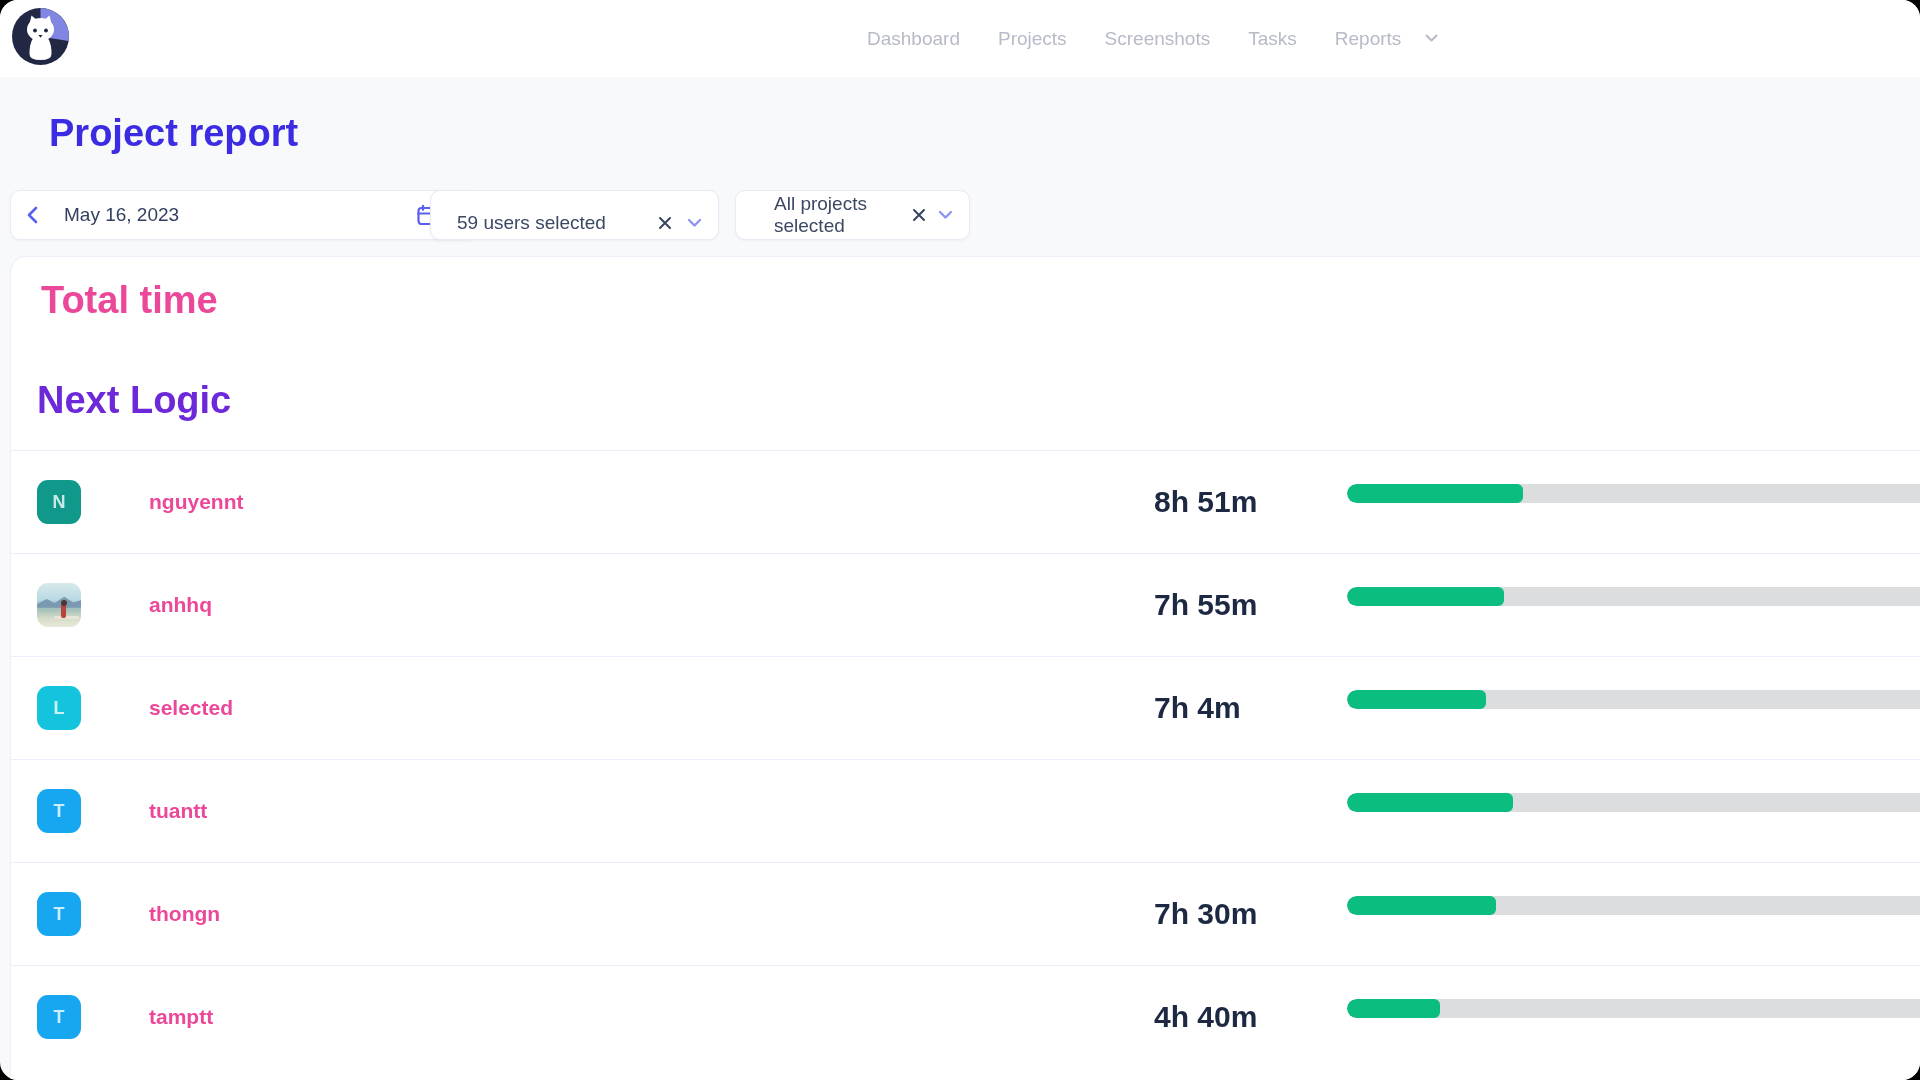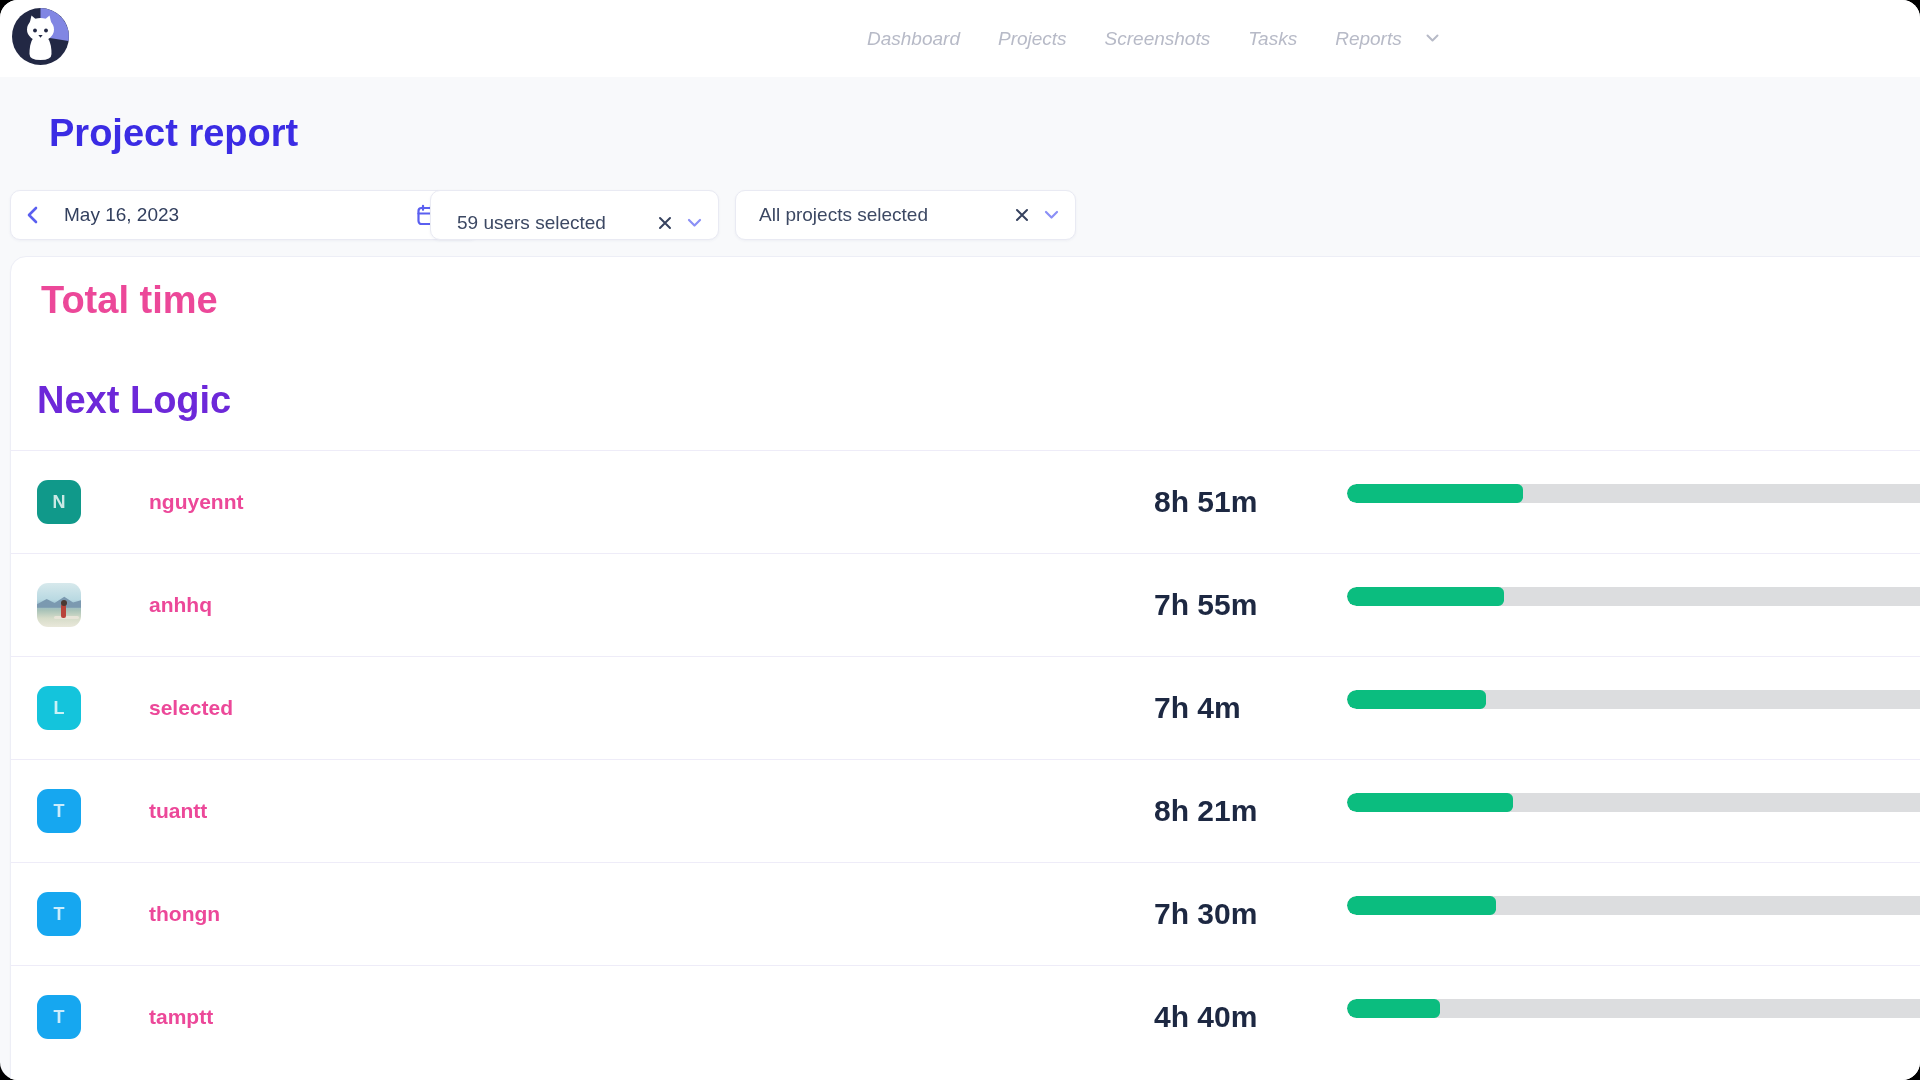--- a/index.html
+++ b/index.html
@@ -1,36 +1,36 @@
 <!DOCTYPE html>
 <html><head>
 <meta charset="utf-8">
 <style>
   html,body{margin:0;padding:0;background:#000;}
   .screen{position:relative;width:1920px;height:1080px;border-radius:18px;overflow:hidden;
     background:#f8f9fb;font-family:"Liberation Sans",sans-serif;}
 
   
-  .navbar{position:absolute;top:0;left:0;right:0;height:77px;background:#fff;font-style:italic;}
+  .navbar{position:absolute;top:0;left:0;right:0;height:77px;background:#fff;}
   .logo{position:absolute;left:12px;top:8px;width:57px;height:57px;cursor:pointer;}
   .nav{position:absolute;left:867px;top:0;height:77px;display:flex;align-items:center;gap:38px;
     font-size:19px;color:#b7bac7;}
   .nav .link{cursor:pointer;white-space:nowrap;}
   .nav .reports{display:flex;align-items:center;gap:24px;}
 
   
   .page-title{position:absolute;left:10px;top:112px;font-size:38px;font-weight:700;color:#3b2ce4;margin-left:39px;}
 
   
   .filter{position:absolute;top:190px;height:50px;background:#fff;border:1px solid #e9eaf3;
     border-radius:10px;box-shadow:0 1px 3px rgba(45,55,110,0.05);display:flex;align-items:center;
     font-size:19px;color:#3c4863;box-sizing:border-box;cursor:pointer;}
   .f-date{left:10px;width:469px;padding:0 14px 0 16px;}
   .f-users{left:430px;width:289px;padding:16px 16px 0 26px;}
-  .f-projects{left:735px;width:341px;padding:0 16px 0 23px;align-items:center;}
+  .f-projects{left:735px;width:235px;padding:0 16px 0 38px;align-items:center;}
   .date-text{margin-left:26px;color:#323f5e;}
   .spacer{flex:1;}
   .icon-btn{display:flex;align-items:center;justify-content:center;background:none;border:none;
     padding:0;cursor:pointer;}
   .gap14{width:14px;}
 
   
   .card{position:absolute;left:10px;top:256px;width:1930px;height:900px;background:#fff;
     border:1px solid #edeef6;border-radius:16px 0 0 0;box-sizing:border-box;
     box-shadow:0 1px 2px rgba(30,40,90,0.03);}
@@ -186,21 +186,20 @@
         <div class="name">selected</div>
         <div class="time">7h 4m</div>
         <div class="bar" style="background: rgb(220, 221, 223);">
           <div class="bar-fill" style="background: rgb(11, 189, 127); width: 139px;"></div>
         </div>
       </div>
 
       <div class="row">
         <div class="avatar" style="background: rgb(22, 167, 240);">T</div>
         <div class="name">tuantt</div>
-        <div class="time">8h 21m</div>
         <div class="bar" style="background: rgb(220, 221, 223);">
           <div class="bar-fill" style="background: rgb(11, 189, 127); width: 166px;"></div>
         </div>
       </div>
 
       <div class="row">
         <div class="avatar" style="background: rgb(22, 167, 240);">T</div>
         <div class="name">thongn</div>
         <div class="time">7h 30m</div>
         <div class="bar" style="background: rgb(220, 221, 223);">

